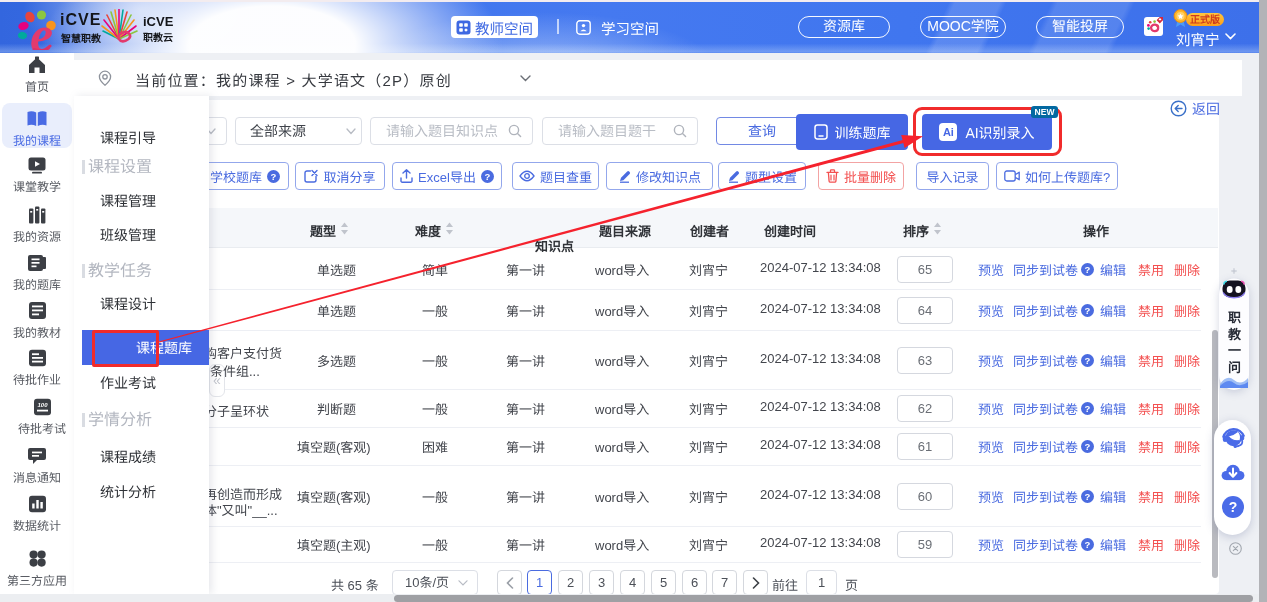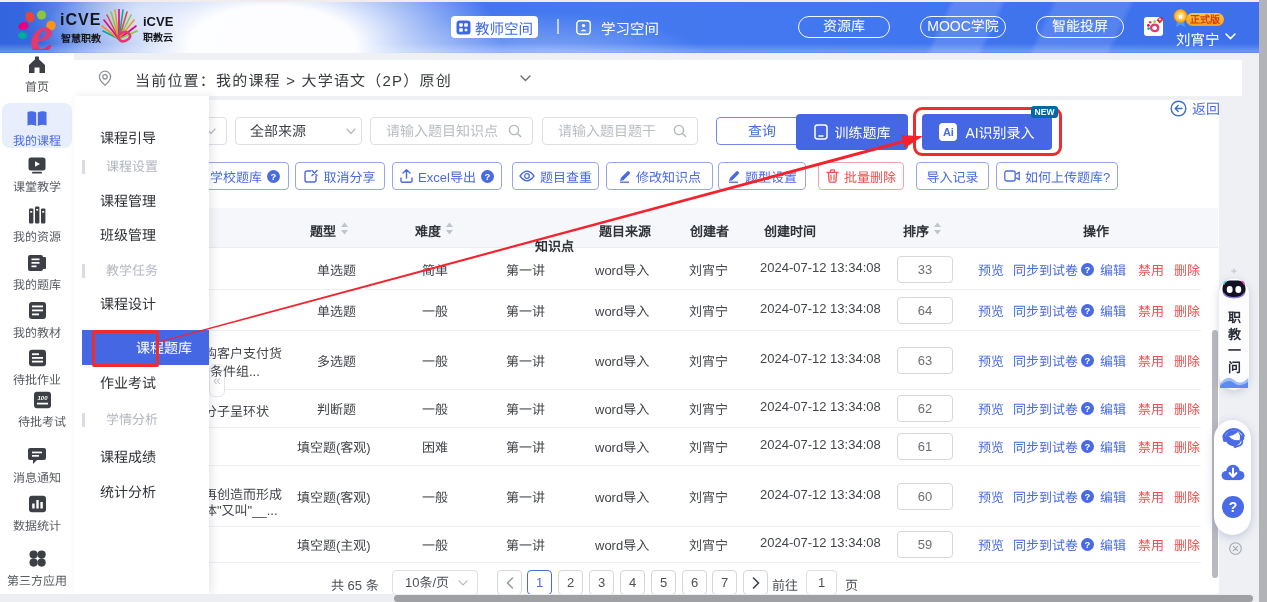--- a/index.html
+++ b/index.html
@@ -43,21 +43,21 @@
   .red { color:#f35050; }
   .rowline { position:absolute; left:18px; width:1093px; height:1px; background:#edeff4; }
   .sortbox { position:absolute; left:897px; width:56px; height:27px; border:1px solid #d5d8df; border-radius:4px; font-size:13px; color:#6b6f76; text-align:center; line-height:25px; }
   .oplink { position:absolute; font-size:13px; }
   .arrows { display:inline-block; vertical-align:1px; margin-left:4px; }
   
   .pagebox { position:absolute; z-index:2; top:570px; width:25px; height:25px; border:1px solid #d4d7dd; border-radius:4px; background:#fff; color:#4c5058; font-size:13px; text-align:center; line-height:23px; }
   
   #panel { left:74px; top:96px; width:135px; height:498px; background:#fff; box-shadow:3px 0 8px rgba(120,130,150,.18); z-index:20; }
   .m-item { position:absolute; left:26px; font-size:14px; color:#2f3237; }
-  .m-head { position:absolute; left:8px; font-size:13px; color:#b3b7c0; border-left:3px solid #d9dce2; padding-left:21px; line-height:14px; }
+  .m-head { position:absolute; left:8px; font-size:16px; color:#b3b7c0; border-left:3px solid #d9dce2; padding-left:3px; line-height:14px; }
 </style>
 </head>
 <body>
 <div id="header" class="abs">
 
   <svg class="abs" style="left:18px;top:8px;" width="90" height="42" viewBox="0 0 90 42">
     <ellipse cx="12" cy="9" rx="4.5" ry="5.5" fill="#e8453c" transform="rotate(-25 12 9)"></ellipse>
     <circle cx="23.5" cy="7" r="4.6" fill="#8cc63f"></circle>
     <ellipse cx="5.5" cy="18" rx="5.2" ry="4" fill="#e6007e" transform="rotate(-15 5.5 18)"></ellipse>
     <ellipse cx="4.5" cy="27.5" rx="4.6" ry="3.6" fill="#00a99d" transform="rotate(10 4.5 27.5)"></ellipse>
@@ -198,21 +198,21 @@
   </div>
   <div class="side-item" style="top:296px;">
     <svg width="19" height="18" viewBox="0 0 19 18">
         <rect x="1" y="0.8" width="17" height="16.4" rx="3" fill="#3c3f45"></rect>
         <rect x="4" y="4.3" width="7" height="1.8" fill="#fff"></rect>
         <rect x="4" y="8" width="11" height="1.8" fill="#fff"></rect>
         <rect x="4" y="11.7" width="11" height="1.8" fill="#fff"></rect>
       </svg>
     待批作业
   </div>
-  <div class="side-item" style="top:338px;padding-left:10px;">
+  <div class="side-item" style="top:345px;padding-left:10px;">
     <svg width="19" height="18" viewBox="0 0 19 18">
         <rect x="1" y="0.8" width="17" height="16.4" rx="3" fill="#3c3f45"></rect>
         <text x="9.5" y="9" font-size="6" fill="#fff" text-anchor="middle" font-style="italic" font-weight="bold">100</text>
         <rect x="4" y="11.7" width="11" height="1.8" fill="#fff"></rect>
       </svg>
     待批考试
   </div>
   <div class="side-item" style="top:394px;">
     <svg width="20" height="18" viewBox="0 0 20 18">
         <path d="M3 1 h14 a2 2 0 0 1 2 2 v8 a2 2 0 0 1 -2 2 h-7 l-4 4 v-4 h-3 a2 2 0 0 1 -2 -2 v-8 a2 2 0 0 1 2 -2 z" fill="#3c3f45"></path>
@@ -400,21 +400,21 @@
 <div class="td" style="left:506px;top:487px;z-index:2;">第一讲</div>
 <div class="td" style="left:595px;top:487px;z-index:2;">word导入</div>
 <div class="td" style="left:689px;top:487px;z-index:2;">刘宵宁</div>
 <div class="td" style="left:760px;top:487px;z-index:2;">2024-07-12 13:34:08</div>
 <div class="td" style="left:297px;top:535px;z-index:2;">填空题(主观)</div>
 <div class="td" style="left:422px;top:535px;z-index:2;">一般</div>
 <div class="td" style="left:506px;top:535px;z-index:2;">第一讲</div>
 <div class="td" style="left:595px;top:535px;z-index:2;">word导入</div>
 <div class="td" style="left:689px;top:535px;z-index:2;">刘宵宁</div>
 <div class="td" style="left:760px;top:535px;z-index:2;">2024-07-12 13:34:08</div>
-<div class="sortbox" style="top:256px;z-index:2;">33</div>
+<div class="sortbox" style="top:256px;z-index:2;">65</div>
 <div class="oplink blue" style="left:978px;top:260px;z-index:2;">预览</div>
 <div class="oplink blue" style="left:1013px;top:260px;z-index:2;">同步到试卷</div>
 <div class="abs" style="left:1081px;top:263px;width:13px;height:13px;border-radius:50%;background:#4a6be0;color:#fff;font-size:9.5px;font-weight:bold;text-align:center;line-height:13px;z-index:2;">?</div>
 <div class="oplink blue" style="left:1100px;top:260px;z-index:2;">编辑</div>
 <div class="oplink red" style="left:1138px;top:260px;z-index:2;">禁用</div>
 <div class="oplink red" style="left:1174px;top:260px;z-index:2;">删除</div>
 <div class="sortbox" style="top:297px;z-index:2;">64</div>
 <div class="oplink blue" style="left:978px;top:301px;z-index:2;">预览</div>
 <div class="oplink blue" style="left:1013px;top:301px;z-index:2;">同步到试卷</div>
 <div class="abs" style="left:1081px;top:304px;width:13px;height:13px;border-radius:50%;background:#4a6be0;color:#fff;font-size:9.5px;font-weight:bold;text-align:center;line-height:13px;z-index:2;">?</div>

